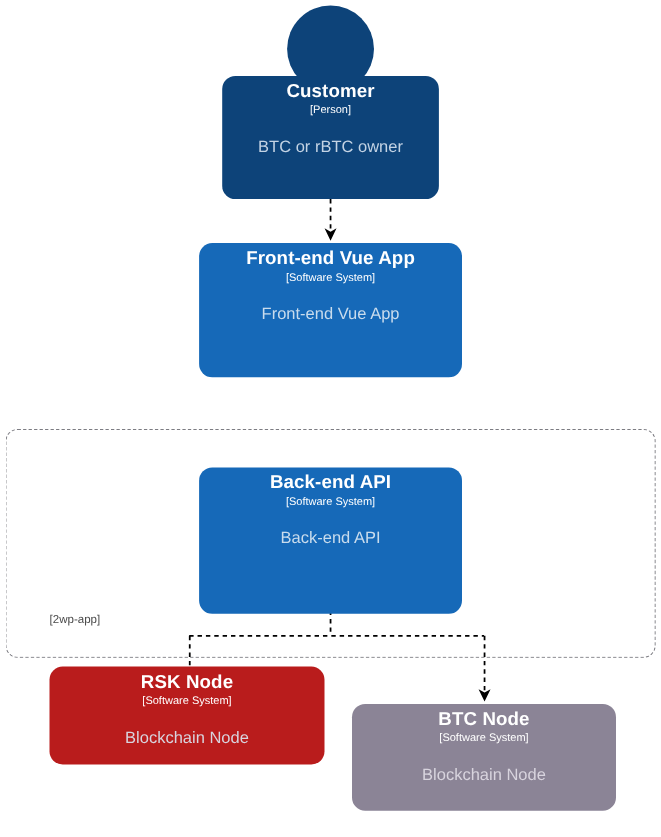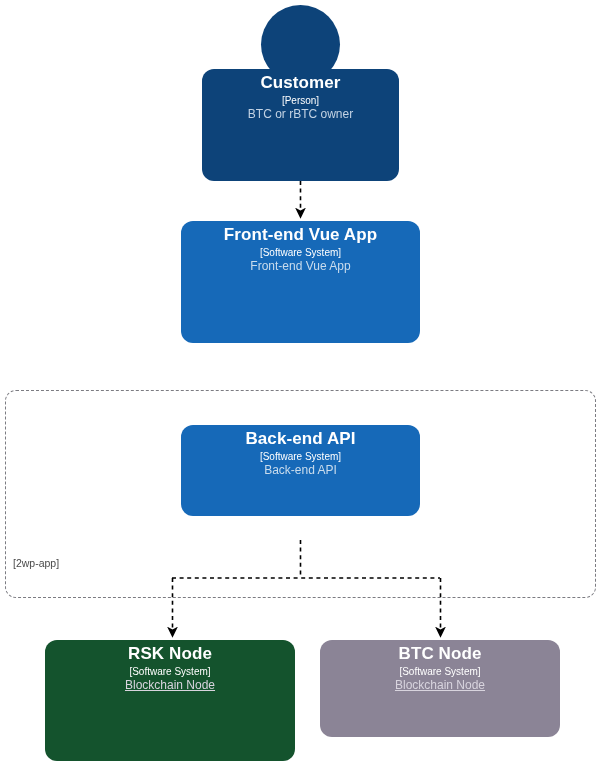--- a/index.html
+++ b/index.html
@@ -39,38 +39,39 @@
     letter-spacing: 0.1px;
   }
   .c4box .c4-tech {
     font-size: 10px;
     font-weight: normal;
     color: #ffffff;
     line-height: 1.25;
     margin-top: 1px;
   }
   .c4box .c4-desc {
-    font-size: 12px;
+    font-size: 15px;
     font-weight: normal;
     line-height: 1.3;
+    margin-top: 17px;
   }
 
   
   .person-head {
     position: absolute;
     border-radius: 50%;
     z-index: 2;
   }
   .person .c4-desc { color: #c3d3e4; }
 
   
   .system .c4-desc { color: #c9dced; }
 
   
-  .node .c4-desc { color: #d8d4de; text-decoration: underline; }
+  .node .c4-desc { color: #d8d4de; }
 
   
   .boundary {
     position: absolute;
     box-sizing: border-box;
     border: 1.6px dashed #7c7c82;
     border-radius: 11px;
     background: transparent;
     z-index: 1;
   }
@@ -88,20 +89,21 @@
     line-height: 1.2;
     white-space: nowrap;
   }
   .boundary-label .b-tech {
     font-size: 10.5px;
     font-weight: normal;
     color: #4a4a4a;
     line-height: 1.25;
     margin-top: 2px;
     white-space: nowrap;
+    margin-left: 32px;
   }
 
   
   .rel-svg {
     position: absolute;
     left: 0;
     top: 0;
     width: 601px;
     height: 761px;
     z-index: 2;
@@ -150,27 +152,27 @@
     <div class="c4-tech">[Software System]</div>
     <div class="c4-desc">Front-end Vue App</div>
   </div>
 
   <div class="boundary" style="left:5px; top:390px; width:591px; height:208px;"></div>
 
   <div class="boundary-label" style="left:13px; top:555px;">
     <div class="b-tech">[2wp-app]</div>
   </div>
 
-  <div class="c4box system" style="left:181px; top:425px; width:239px; height:91px; background:#1669b8;">
+  <div class="c4box system" style="left:181px; top:425px; width:239px; height:133px; background:#1669b8;">
     <div class="c4-name">Back-end API</div>
     <div class="c4-tech">[Software System]</div>
     <div class="c4-desc">Back-end API</div>
   </div>
 
-  <div class="c4box node" style="left:45px; top:640px; width:250px; height:121px; background:#14532d;">
+  <div class="c4box node" style="left:45px; top:606px; width:250px; height:89px; background:#b91c1c;">
     <div class="c4-name">RSK Node</div>
     <div class="c4-tech">[Software System]</div>
     <div class="c4-desc">Blockchain Node</div>
   </div>
 
   <div class="c4box node" style="left:320px; top:640px; width:240px; height:97px; background:#8b8496;">
     <div class="c4-name">BTC Node</div>
     <div class="c4-tech">[Software System]</div>
     <div class="c4-desc">Blockchain Node</div>
   </div>

